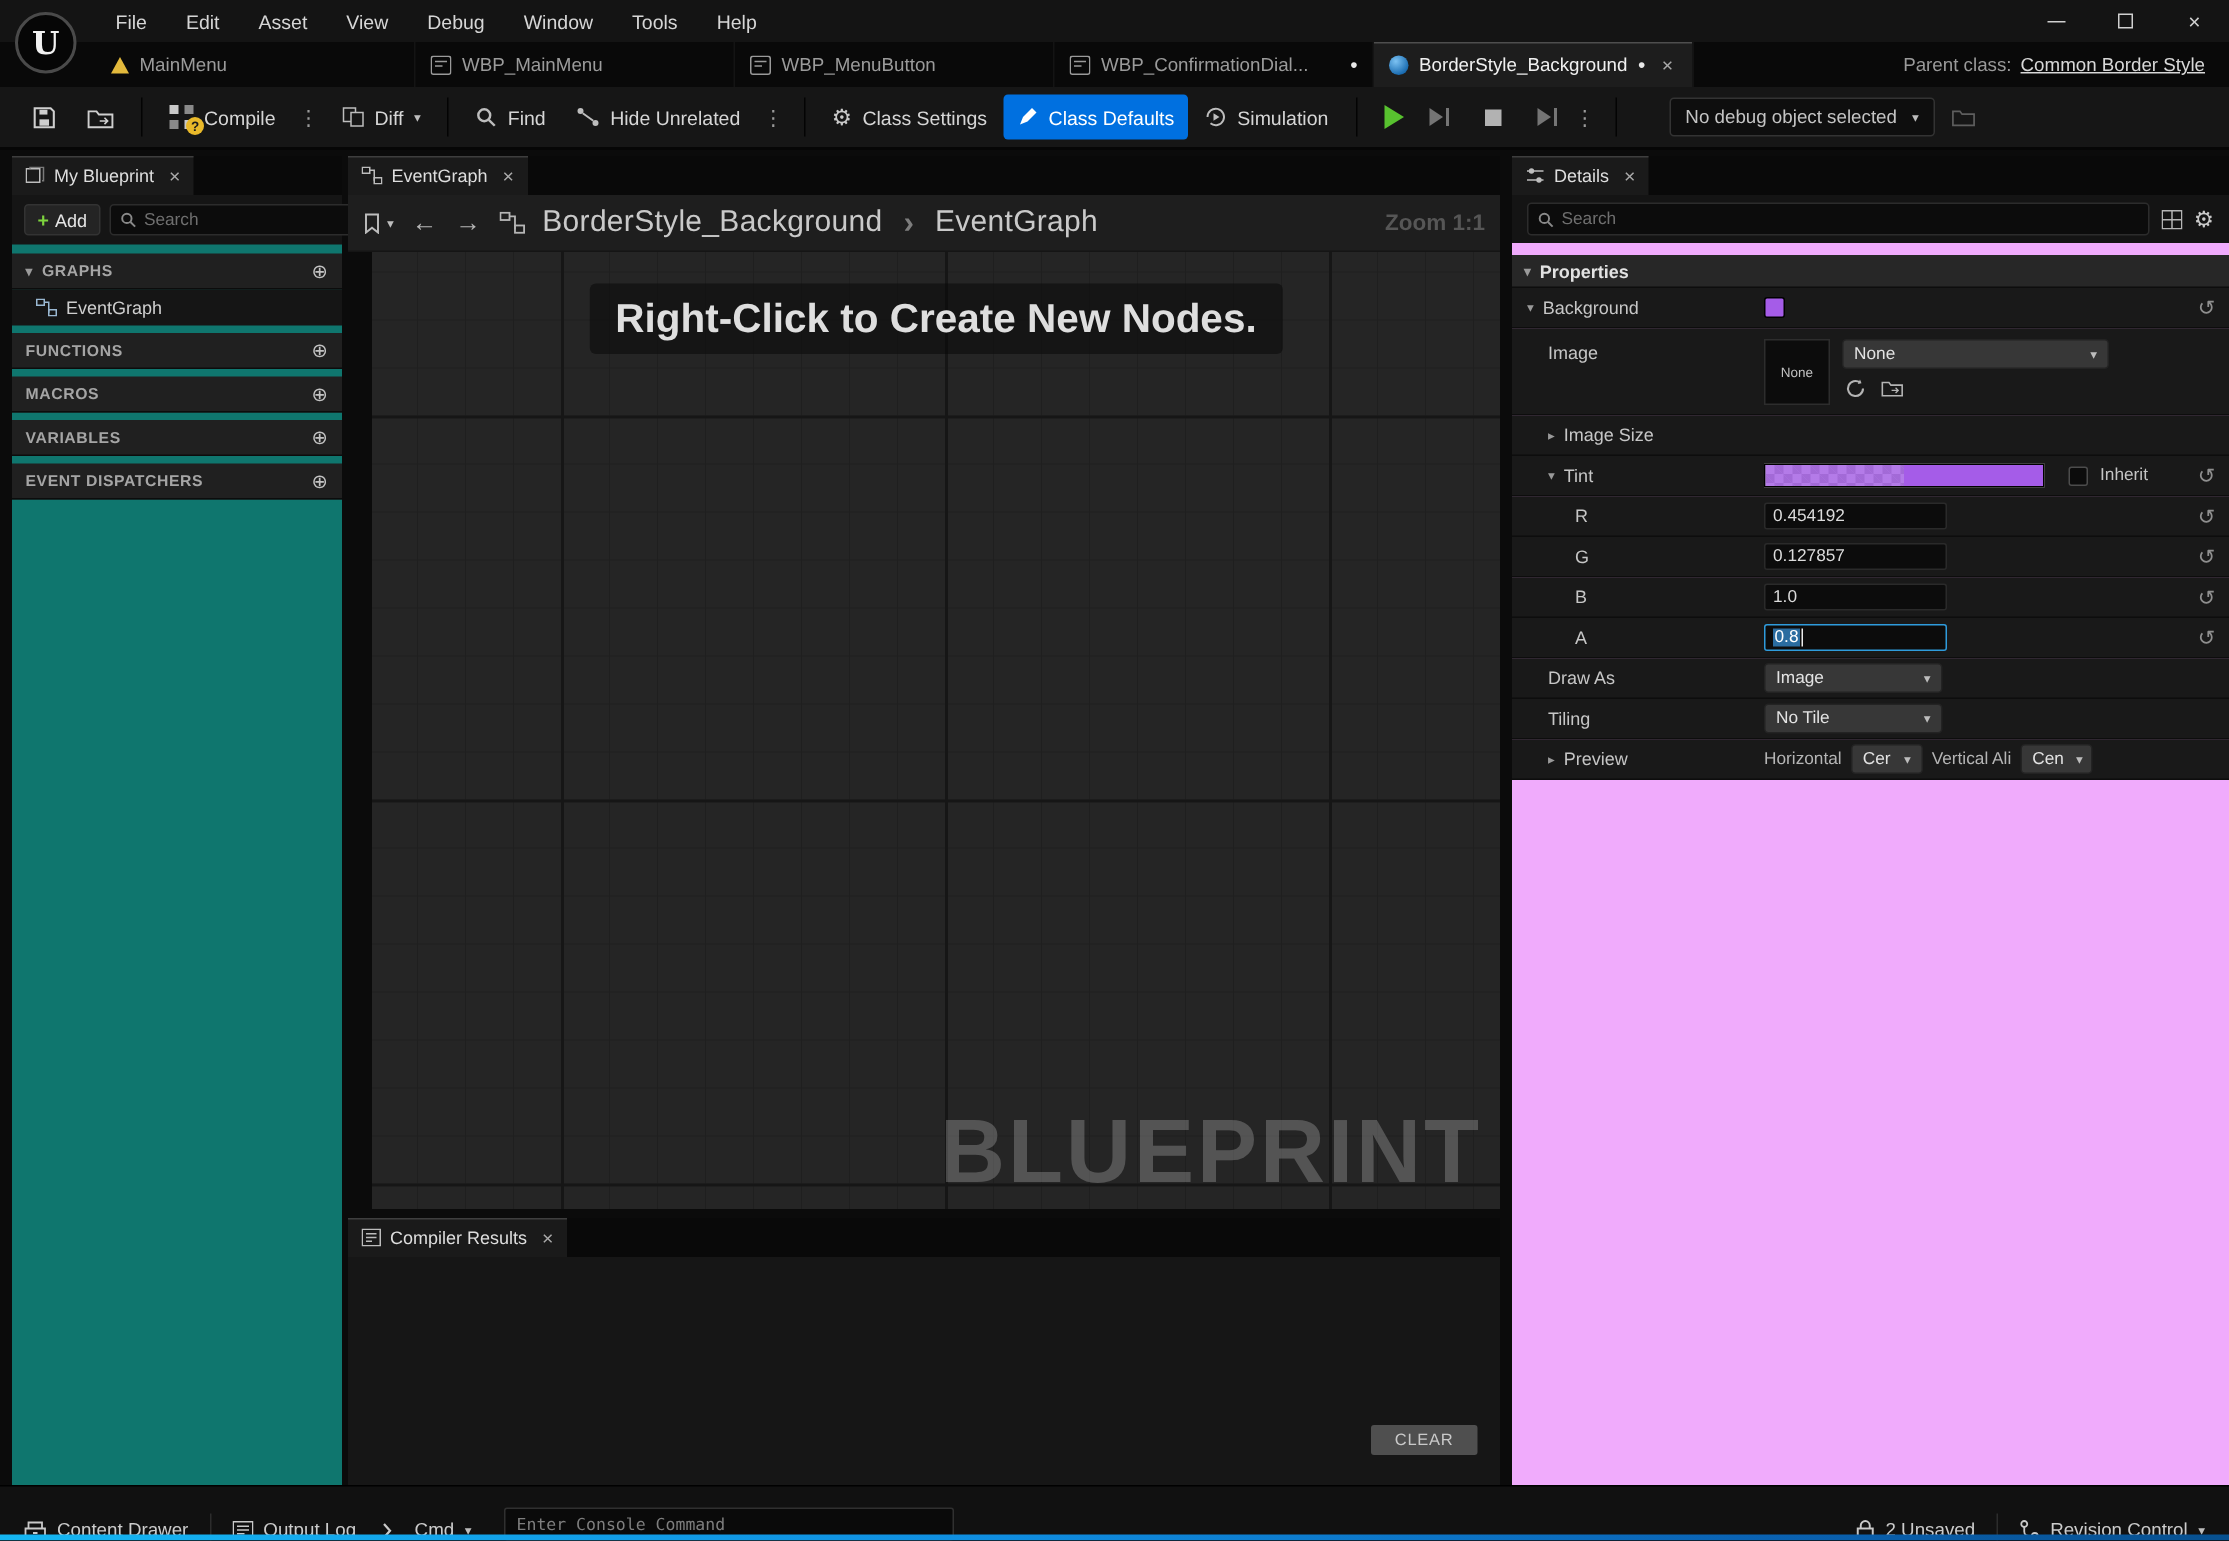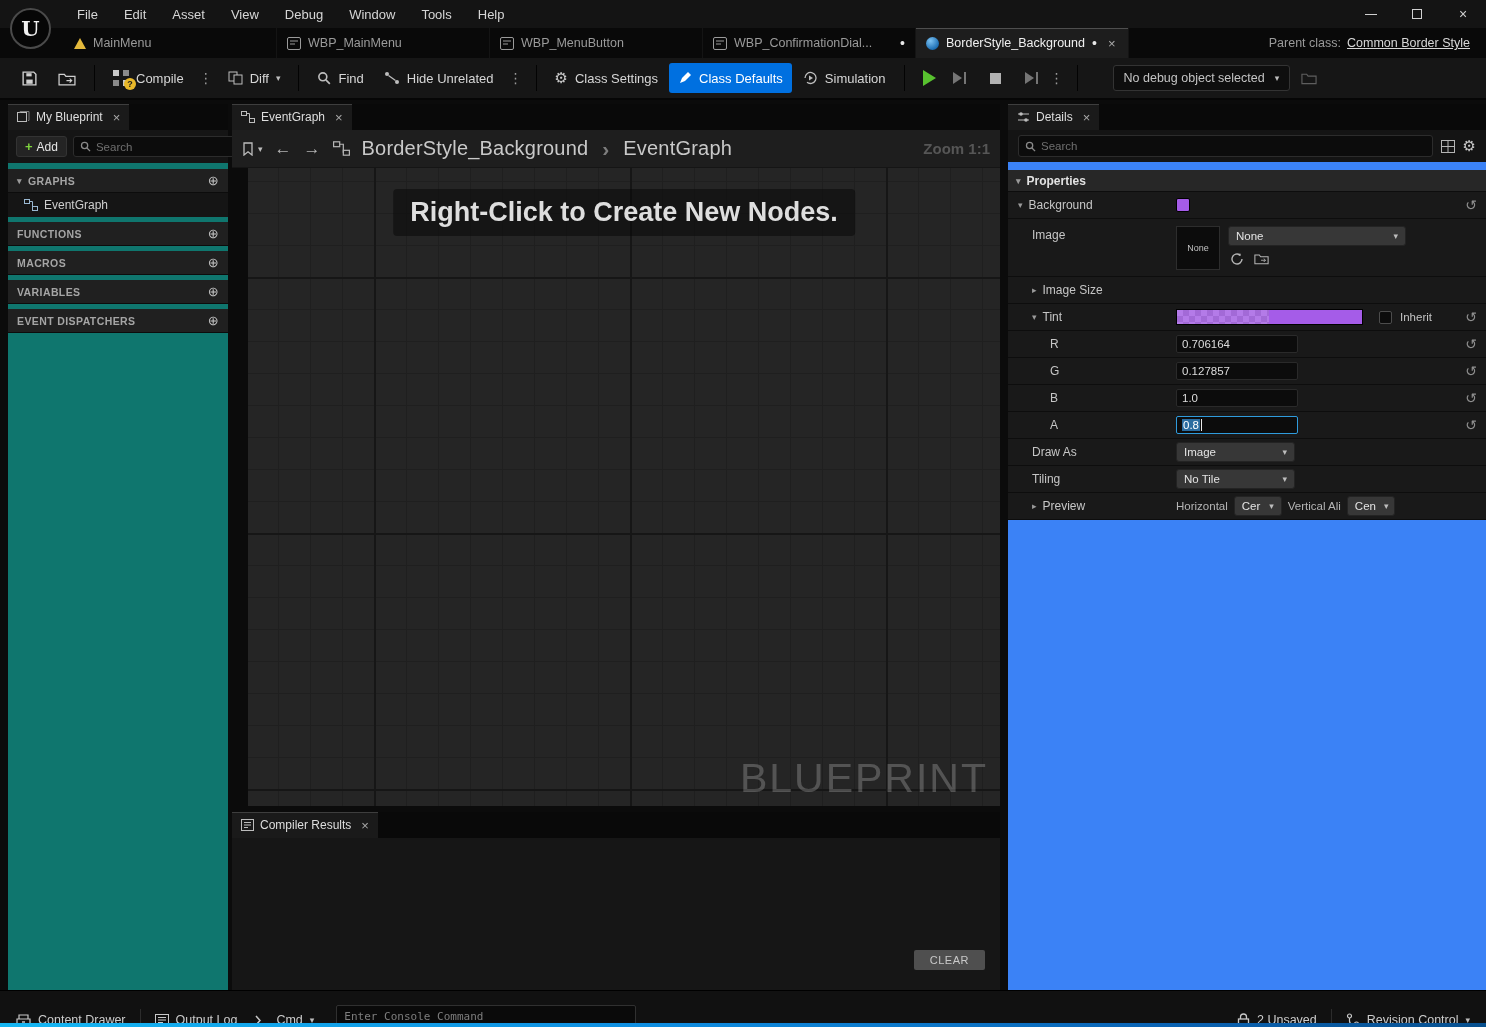--- a/index.html
+++ b/index.html
@@ -86,29 +86,29 @@
   .canvas{position:absolute;left:16px;top:64px;right:0;height:638px;overflow:hidden;background-color:#252525;
     background-image:
       linear-gradient(#161616 2px,transparent 2px),
       linear-gradient(90deg,#161616 2px,transparent 2px),
       linear-gradient(#1f1f1f 1px,transparent 1px),
       linear-gradient(90deg,#1f1f1f 1px,transparent 1px);
     background-size:256px 256px,256px 256px,32px 32px,32px 32px;
     background-position:126px 109px,126px 109px,-2px 13px,-2px 13px}
   .hint{position:absolute;top:21px;left:50%;transform:translateX(-50%);background:rgba(10,10,10,.55);
         border-radius:4px;padding:8px 17px;font-size:27px;font-weight:bold;color:#dedede;white-space:nowrap}
-  .watermark{position:absolute;right:12px;bottom:4px;font-size:41px;font-weight:normal;letter-spacing:2px;
+  .watermark{position:absolute;right:12px;bottom:4px;font-size:60px;font-weight:bold;letter-spacing:2px;
              color:rgba(255,255,255,.22)}
   .comp-tabrow{position:absolute;left:0;top:708px;right:0;height:26px;background:#090909;display:flex}
   .comp-body{position:absolute;left:0;top:734px;right:0;bottom:0;background:#161616}
   .clear-btn{position:absolute;right:15px;bottom:20px;background:#4f4f4f;color:#c9c9c9;font-size:11px;
              letter-spacing:.5px;padding:4px 16px;border-radius:2px}
 
   
-  .right{position:absolute;left:1008px;top:104px;width:478px;bottom:37px;background:#3b82f6;display:flex;flex-direction:column}
+  .right{position:absolute;left:1008px;top:104px;width:478px;bottom:37px;background:#f0abfc;display:flex;flex-direction:column}
   .dsearch-row{display:flex;align-items:center;gap:8px;padding:5px 10px;background:#141414}
   .dcategory{height:22px;background:#272727;display:flex;align-items:center;gap:6px;padding:0 8px;margin-top:8px;
              color:#e2e2e2;font-weight:bold;font-size:12px;border-bottom:1px solid #0d0d0d}
   .drow{display:flex;align-items:center;height:27px;background:#191919;border-bottom:1px solid #0d0d0d;padding-right:2px}
   .drow.tall{height:58px;align-items:flex-start;padding-top:7px}
   .dlabel{width:168px;display:flex;align-items:center;gap:6px;color:#c6c6c6;font-size:12px;flex-shrink:0}
   .ind0{padding-left:10px}.ind1{padding-left:24px}.ind2{padding-left:42px}
   .dval{flex:1;display:flex;align-items:center;gap:8px;min-width:0}
   .dreset{width:26px;text-align:center;color:#8f8f8f;font-size:14px;flex-shrink:0}
   .caret{color:#9a9a9a;font-size:9px}
@@ -524,21 +524,21 @@
     </div>
     <div class="dreset">↺</div>
   </div>
 
   <div class="drow">
     <div class="dlabel ind2">
         <span>R</span>
       </div>
     <div class="dval">
         <div class="numbox">
-          <span>0.706164</span>
+          <span>0.454192</span>
         </div>
       </div>
     <div class="dreset">↺</div>
   </div>
 
   <div class="drow">
     <div class="dlabel ind2">
         <span>G</span>
       </div>
     <div class="dval">

